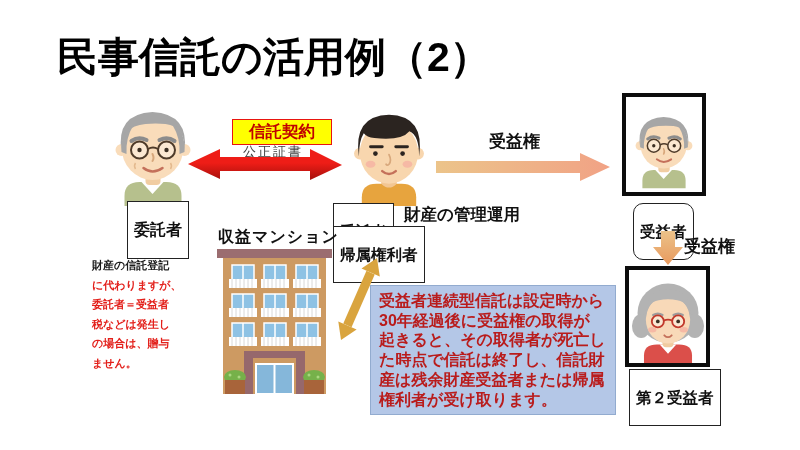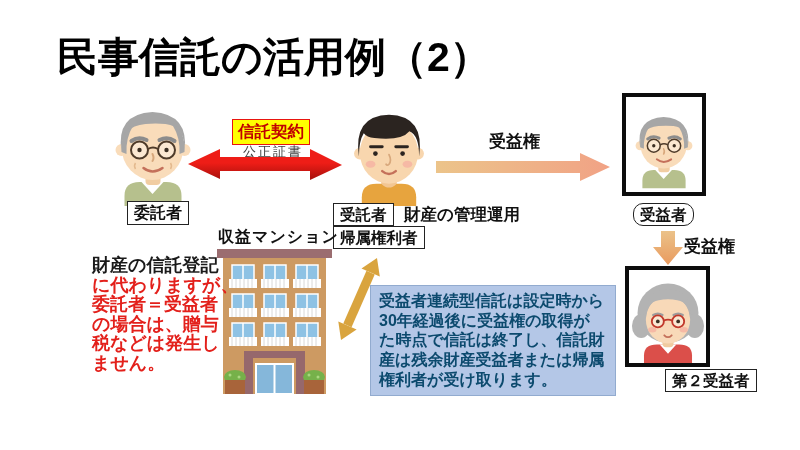--- a/index.html
+++ b/index.html
@@ -1,33 +1,33 @@
 <!DOCTYPE html>
 <html><head>
 <meta charset="utf-8">
 <style>
   html,body{margin:0;padding:0;background:#fff;}
   .slide{position:relative;width:800px;height:450px;background:#ffffff;overflow:hidden;
          font-family:"Liberation Sans","DejaVu Sans",sans-serif;color:#111;}
   .abs{position:absolute;}
   .title{left:57px;top:30px;font-size:41px;font-weight:900;letter-spacing:0px;color:#000;}
   .tag{background:#fff;border:1.5px solid #222;font-weight:700;font-size:15.5px;
-       line-height:1.25;padding:1px 6px;white-space:nowrap;color:#111;}
+       line-height:1.25;padding:18px 6px;white-space:nowrap;color:#111;}
   .plain-label{font-weight:700;font-size:16.5px;white-space:nowrap;color:#111;}
   .hl-yellow{background:#ffff00;border:1px solid #e8150f;color:#c00000;
-             font-weight:700;font-size:16.5px;padding:1px 5px;white-space:nowrap;}
+             font-weight:700;font-size:16.5px;padding:1px 16px;white-space:nowrap;}
   .sub-label{font-size:13px;color:#3d3d3d;letter-spacing:2px;white-space:nowrap;}
   .frame{background:#fff;border:4px solid #0d0d0d;display:flex;align-items:flex-end;
          justify-content:center;overflow:hidden;box-sizing:border-box;}
-  .note-red{left:92px;top:256px;width:122px;font-weight:700;font-size:18px;line-height:19.5px;}
+  .note-red{left:92px;top:256px;width:122px;font-weight:700;font-size:11px;line-height:19.5px;}
   .note-red .hd{color:#1a1a1a;white-space:nowrap;}
   .note-red .ln{color:#e3201b;white-space:nowrap;}
   .note-blue{left:370px;top:285px;width:246px;box-sizing:border-box;background:#b4c7e7;
              border:1px solid #92abcf;padding:5px 8px;font-weight:700;font-size:16px;
-             line-height:19.7px;color:#0c4a6e;}
+             line-height:19.7px;color:#b91c1c;}
   .note-blue .ln{white-space:nowrap;}
   svg{display:block;}
 </style>
 </head>
 <body>
 
 <div class="slide">
 
   <div class="abs title">民事信託の活用例（2）</div>
 
@@ -160,21 +160,21 @@
       <circle cx="29" cy="47" r="6.5" fill="#ffffff" fill-opacity="0.4" stroke="#c1392b" stroke-width="2"></circle>
       <circle cx="51" cy="47" r="6.5" fill="#ffffff" fill-opacity="0.4" stroke="#c1392b" stroke-width="2"></circle>
       <path d="M35.5,46 Q40,44 44.5,46" stroke="#c1392b" stroke-width="1.8" fill="none"></path>
       <circle cx="29" cy="47" r="2" fill="#3a2e22"></circle>
         <circle cx="51" cy="47" r="2" fill="#3a2e22"></circle>
       <ellipse cx="23" cy="56" rx="4.5" ry="3" fill="#f6b9a5"></ellipse>
       <ellipse cx="57" cy="56" rx="4.5" ry="3" fill="#f6b9a5"></ellipse>
       <path d="M36,62 Q40,66 44,62" stroke="#c4705a" stroke-width="2" fill="none" stroke-linecap="round"></path>
     </svg>
   </div>
-  <div class="abs tag" style="left:628px;top:369px;margin-left:37px;">第２受益者</div>
+  <div class="abs tag" style="left:592px;top:369px;margin-left:37px;">第２受益者</div>
 
   <div class="abs plain-label" style="left:218px;top:227px;font-size:16px;letter-spacing:1px;">収益マンション</div>
   <div class="abs" style="left:216px;top:248px;">
     <svg width="117" height="146" viewBox="0 0 117 146">
       <rect x="1" y="1" width="115" height="9" fill="#9b6d70"></rect>
       <rect x="7" y="10" width="103" height="136" fill="#cd9a62"></rect>
       <g>
 
         <g transform="translate(13,17)">
           <rect x="3" y="0" width="22" height="15" fill="#8ec2e4" stroke="#ffffff" stroke-width="1.5"></rect>
@@ -254,26 +254,27 @@
         <polygon points="11,95 8.3,76.4 26.6,84.4"></polygon>
       </g>
       <line x1="40.6" y1="27.6" x2="17.4" y2="80.4" stroke="#d9a43e" stroke-width="9"></line>
     </svg>
   </div>
 
   <div class="abs note-red">
     <div class="hd">財産の信託登記</div>
     <div class="ln">に代わりますが、</div>
     <div class="ln">委託者＝受益者</div>
+    <div class="ln">税などは発生し</div>
     <div class="ln">の場合は、贈与</div>
-    <div class="ln">税などは発生し</div>
     <div class="ln">ません。</div>
   </div>
 
   <div class="abs note-blue">
     <div class="ln">受益者連続型信託は設定時から</div>
     <div class="ln">30年経過後に受益権の取得が</div>
+    <div class="ln">起きると、その取得者が死亡し</div>
     <div class="ln">た時点で信託は終了し、信託財</div>
     <div class="ln">産は残余財産受益者または帰属</div>
     <div class="ln">権利者が受け取ります。</div>
   </div>
 
 </div>
 
 </body></html>

